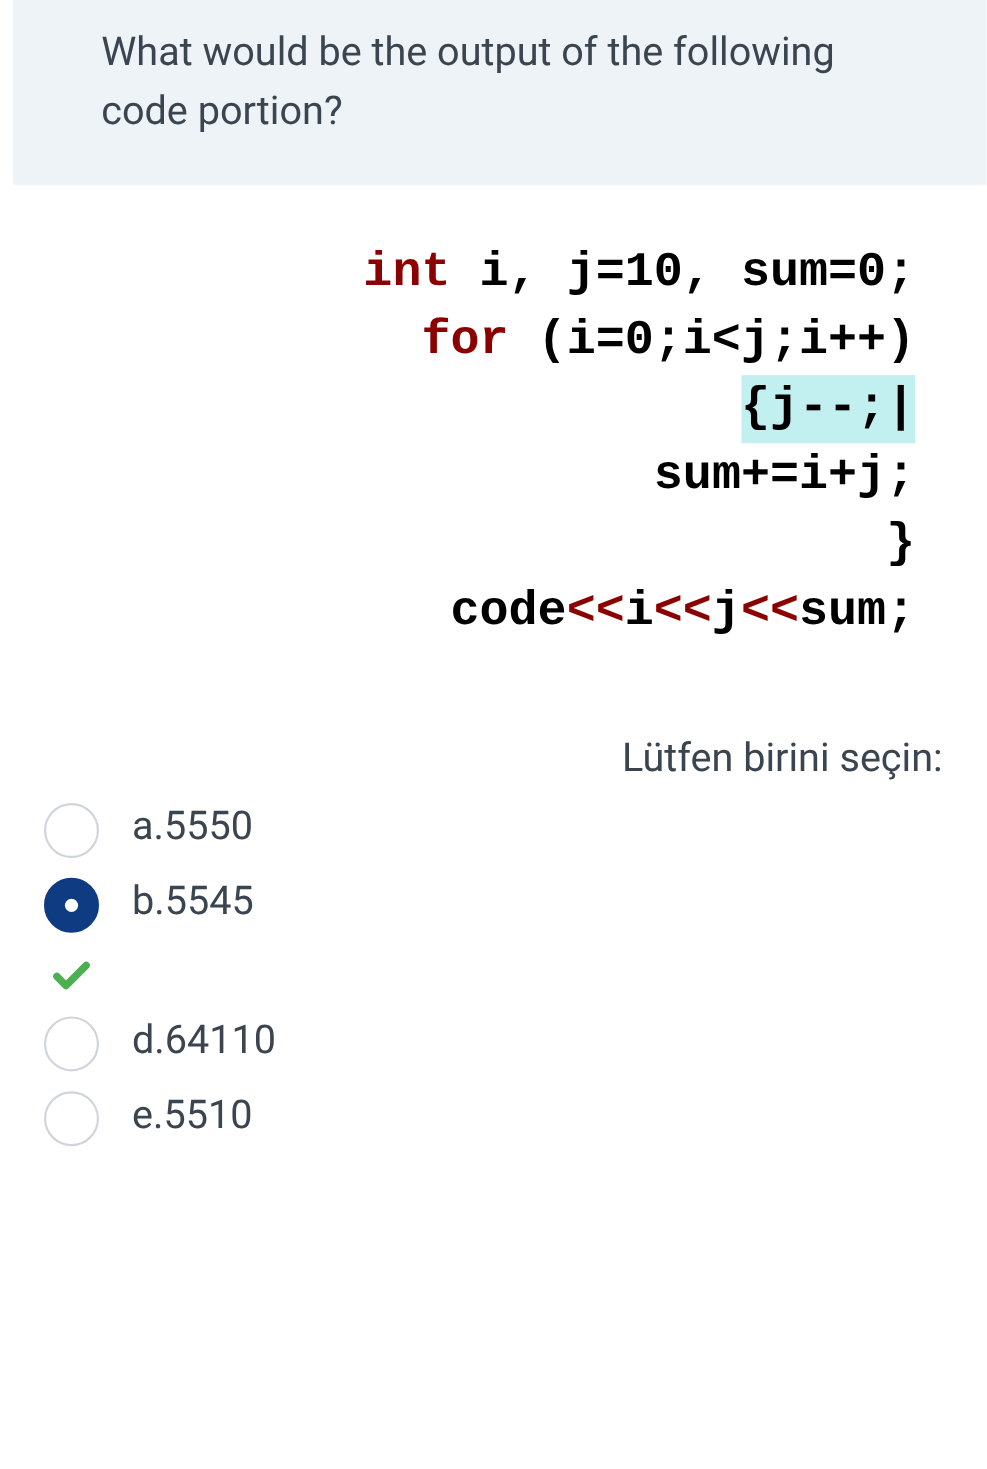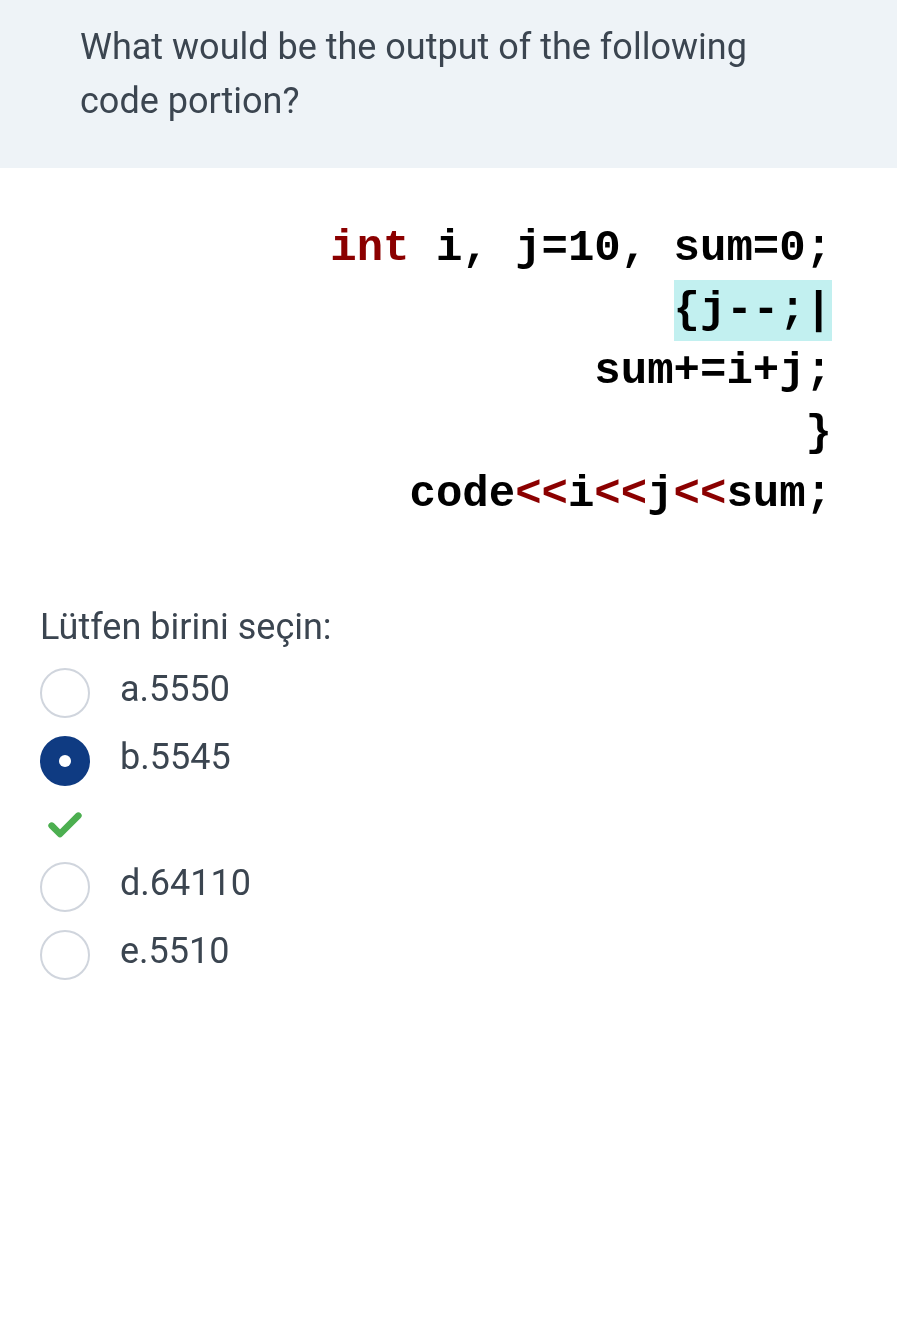--- a/index.html
+++ b/index.html
@@ -11,20 +11,21 @@
       font-family: -apple-system, BlinkMacSystemFont, "Segoe UI", Roboto, Helvetica, Arial, sans-serif;
       background: #ffffff;
       width: 897px;
     }
     .question-header {
       background: #eef3f7;
       padding: 20px 80px 40px 80px;
       color: #3b4550;
       font-size: 36px;
       line-height: 1.5;
+      margin-left: 12px;
     }
     .code-block {
       background: #ffffff;
       margin: 30px 50px 30px 80px;
       padding: 20px 15px;
       font-family: "Consolas", "Courier New", monospace;
       font-size: 44px;
       font-weight: bold;
       line-height: 1.4;
       text-align: right;
@@ -40,20 +41,21 @@
       display: inline-block;
     }
     .answer-section {
       padding: 30px 40px 40px 40px;
       background: #ffffff;
     }
     .answer-prompt {
       font-size: 36px;
       color: #3b4550;
       margin-bottom: 20px;
+      text-align: right;
     }
     .option-row {
       display: flex;
       margin: 18px 0;
     }
     .radio {
       width: 50px;
       height: 50px;
       border-radius: 50%;
       border: 2px solid #d0d5dd;
@@ -90,20 +92,21 @@
       height: 100%;
     }
   </style>
 </head>
 <body>
 
 <div class="question-header">What would be the output of the following code portion?</div>
 
 <div class="code-block">
   <div class="code-line"><span class="kw">int</span><span class="txt"> i, j=10, sum=0;</span></div>
+  <div class="code-line"><span class="kw">for</span><span class="txt"> (i=0;i&lt;j;i++)</span></div>
   <div class="code-line"><span class="highlight txt">{j--;|</span></div>
   <div class="code-line"><span class="txt">sum+=i+j;</span></div>
   <div class="code-line"><span class="txt">}</span></div>
   <div class="code-line"><span class="txt">code</span><span class="op">&lt;&lt;</span><span class="txt">i</span><span class="op">&lt;&lt;</span><span class="txt">j</span><span class="op">&lt;&lt;</span><span class="txt">sum;</span></div>
 </div>
 
 <div class="answer-section">
   <div class="answer-prompt">Lütfen birini seçin:</div>
 
   <div class="option-row">

